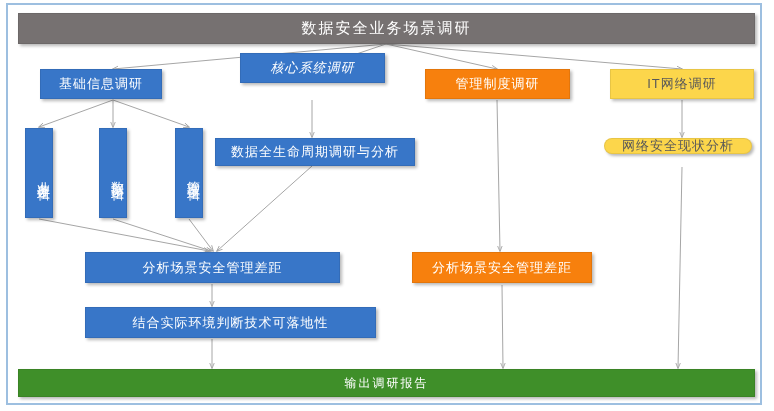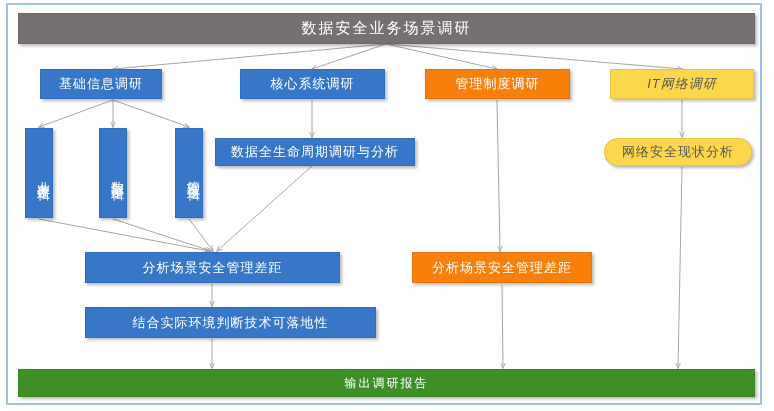--- a/index.html
+++ b/index.html
@@ -106,35 +106,35 @@
       <path d="M212,339 L212,368"></path>
       <path d="M502,285 L503,368"></path>
       <path d="M682,167 L678,368"></path>
     </g>
   </svg>
 
   <div class="node gray shadow" style="left:18px;top:13px;width:737px;height:31px;">数据安全业务场景调研</div>
 
   <div class="node blue shadow" style="left:40px;top:69px;width:122px;height:30px;">基础信息调研</div>
 
-  <div class="node blue shadow" style="left:240px;top:69px;width:145px;height:30px;">核心系统调研</div>
+  <div class="node blue shadow" style="left:240px;top:53px;width:145px;height:30px;font-style:italic;">核心系统调研</div>
 
   <div class="node orange shadow" style="left:425px;top:69px;width:145px;height:30px;">管理制度调研</div>
 
-  <div class="node yellow shadow" style="left:610px;top:69px;width:144px;height:30px;font-style:italic;">IT网络调研</div>
+  <div class="node yellow shadow" style="left:610px;top:69px;width:144px;height:30px;">IT网络调研</div>
 
   <div class="node blue vert shadow" style="left:25px;top:128px;width:28px;height:90px;">业务逻辑</div>
 
   <div class="node blue vert shadow" style="left:99px;top:128px;width:28px;height:90px;">数据逻辑</div>
 
   <div class="node blue vert shadow" style="left:175px;top:128px;width:28px;height:90px;">管理逻辑</div>
 
   <div class="node blue shadow" style="left:215px;top:138px;width:200px;height:28px;">数据全生命周期调研与分析</div>
 
-  <div class="node yellow shadow" style="left:604px;top:138px;width:148px;height:28px;border-radius:14px;">网络安全现状分析</div>
+  <div class="node yellow shadow" style="left:604px;top:138px;width:148px;height:16px;border-radius:14px;">网络安全现状分析</div>
 
   <div class="node blue shadow" style="left:85px;top:252px;width:255px;height:31px;">分析场景安全管理差距</div>
 
   <div class="node orange shadow" style="left:412px;top:252px;width:180px;height:31px;">分析场景安全管理差距</div>
 
   <div class="node blue shadow" style="left:85px;top:307px;width:291px;height:31px;">结合实际环境判断技术可落地性</div>
 
   <div class="node green shadow" style="left:18px;top:369px;width:737px;height:28px;">输出调研报告</div>
 
 </div>

